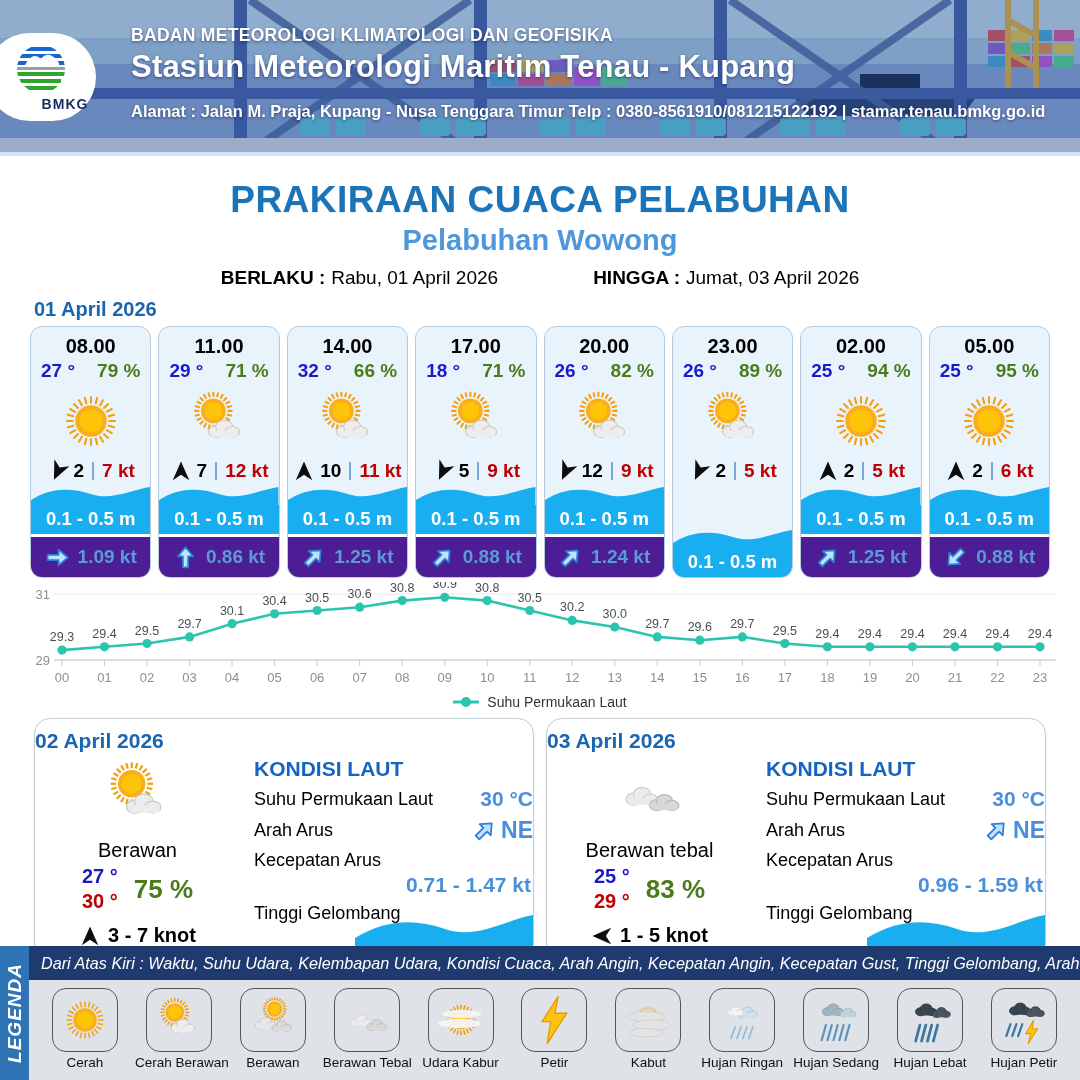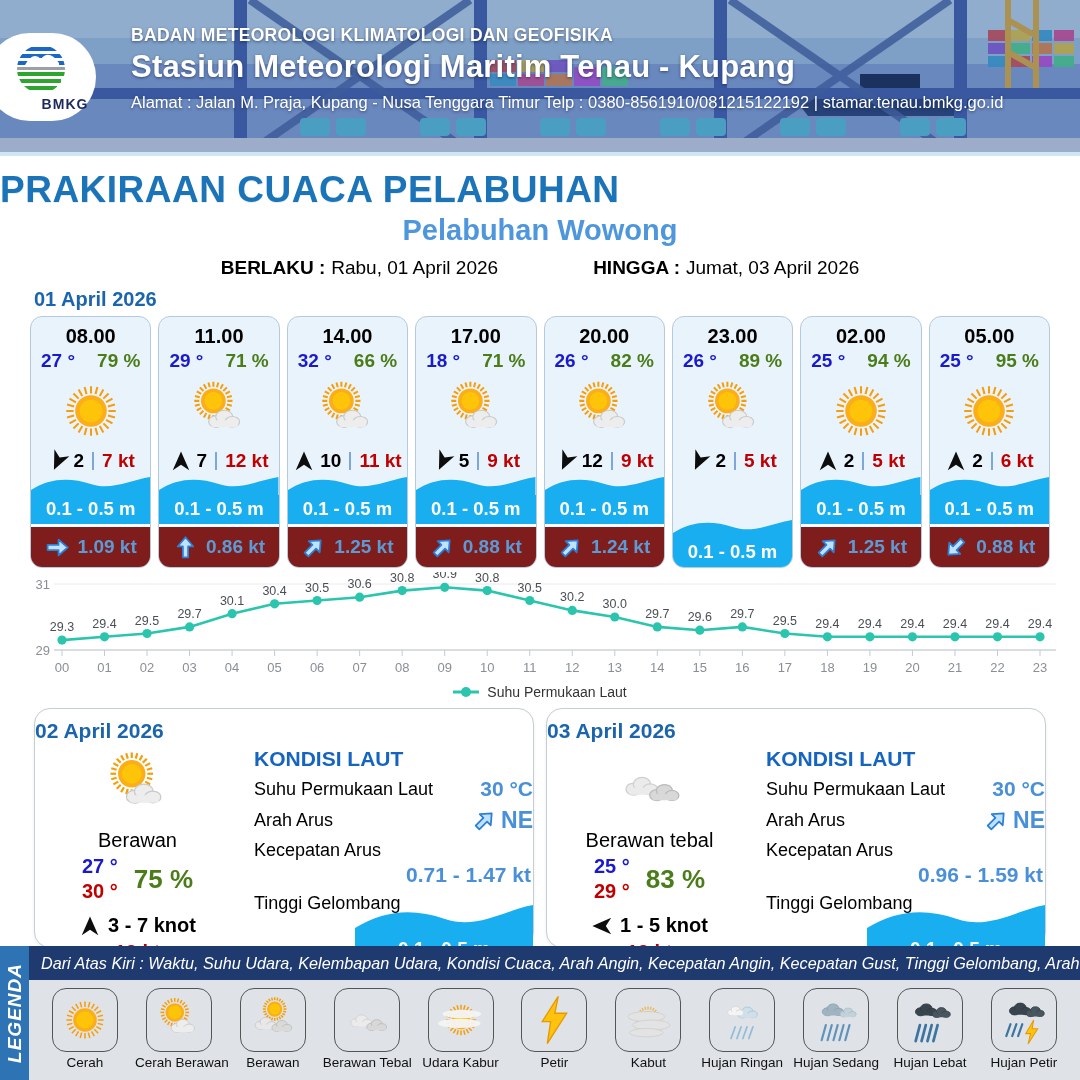--- a/index.html
+++ b/index.html
@@ -11,26 +11,26 @@
   .header{position:relative;height:152px;overflow:hidden;background:#7f9fd0;}
   .header-art{position:absolute;inset:0;width:100%;height:100%;}
   .logo-pill{position:absolute;left:-14px;top:33px;width:110px;height:88px;background:#ffffff;
              border-radius:46px;z-index:3;display:flex;flex-direction:column;align-items:center;justify-content:center;}
   .logo-circle{width:52px;height:52px;}
   .logo-word{font-size:14px;font-weight:bold;color:#1b2a5e;letter-spacing:1px;margin-top:1px;margin-left:48px;}
   .header-text{position:absolute;left:131px;top:25px;z-index:2;color:#ffffff;
                text-shadow:0 1px 3px rgba(10,20,60,.55);}
   .agency{font-size:17.5px;font-weight:bold;letter-spacing:.3px;}
   .station{font-size:31px;font-weight:bold;margin-top:3px;letter-spacing:.2px;}
-  .address{font-size:16.5px;margin-top:8px;font-weight:400;}
+  .address{font-size:16.5px;margin-top:17px;font-weight:700;}
   .header-underline{height:4px;background:#cfe6f5;}
 
   
-  .title-main{text-align:left;color:#1C74B8;font-size:37px;font-weight:800;letter-spacing:.5px;
-              margin-top:13px;text-shadow:0 1px 0 #e6eef6;}
+  .title-main{text-align:center;color:#1C74B8;font-size:37px;font-weight:800;letter-spacing:.5px;
+              margin-top:23px;text-shadow:0 1px 0 #e6eef6;}
   .title-sub{text-align:center;color:#4E97DC;font-size:29px;font-weight:800;margin-top:3px;}
   .validity{display:flex;justify-content:center;gap:95px;margin-top:10px;font-size:19px;color:#000;}
   .validity b{font-weight:bold;margin-right:6px;}
 
   
   .day1-label{margin:9px 0 5px 34px;color:#1b64ae;font-size:20px;font-weight:bold;}
   .cards-row{display:flex;gap:7px;padding:0 30px;}
   .fcard{flex:1;background:#e9f3fc;border:1px solid #b5cbdd;border-radius:12px;overflow:hidden;
          display:flex;flex-direction:column;height:250px;}
   .fcard-time{text-align:center;font-weight:bold;font-size:20px;color:#000;margin-top:8px;}
@@ -42,21 +42,21 @@
   .fcard-wind{display:flex;align-items:center;justify-content:center;gap:5px;font-size:19px;font-weight:bold;}
   .wind-arrow{width:22px;height:22px;display:inline-block;}
   .w-speed{color:#000;}
   .w-div{width:2px;height:18px;background:#7da7d9;margin:0 3px;}
   .w-gust{color:#c00000;}
   .fcard-wave{margin-top:auto;}
   .fcard-wave svg{display:block;width:100%;height:20px;}
   .wave-band{background:#19AEEF;color:#ffffff;font-weight:bold;font-size:18.5px;text-align:center;
              height:29px;line-height:28px;}
   .fcard-current{height:40px;display:flex;align-items:center;justify-content:center;gap:8px;
-                 background:#7f1d1d;border-top:3px solid #ffffff;color:#5b9bd5;font-weight:bold;font-size:19px;}
+                 background:#4c1d95;border-top:3px solid #ffffff;color:#5b9bd5;font-weight:bold;font-size:19px;}
   .cur-arrow{width:25px;height:25px;display:inline-block;}
 
   
   .chart-wrap{padding:4px 24px 0 24px;}
   .chart-legend{display:flex;align-items:center;justify-content:center;gap:8px;
                 font-size:14px;color:#333;margin-top:2px;}
 
   
   .bottom-row{display:flex;gap:12px;padding:8px 34px 0 34px;}
   .bcard{flex:1;border:1.5px solid #c3ced6;border-radius:16px;background:#ffffff;

